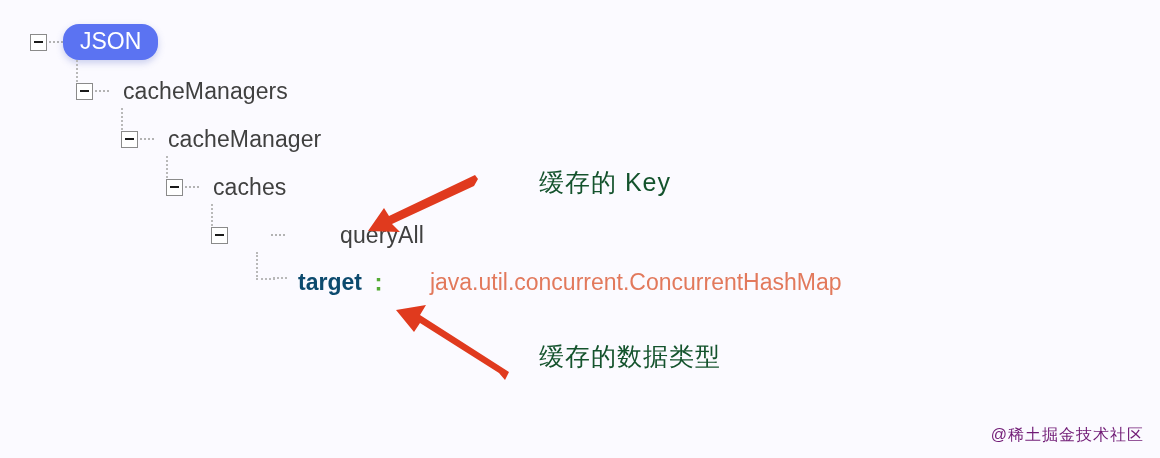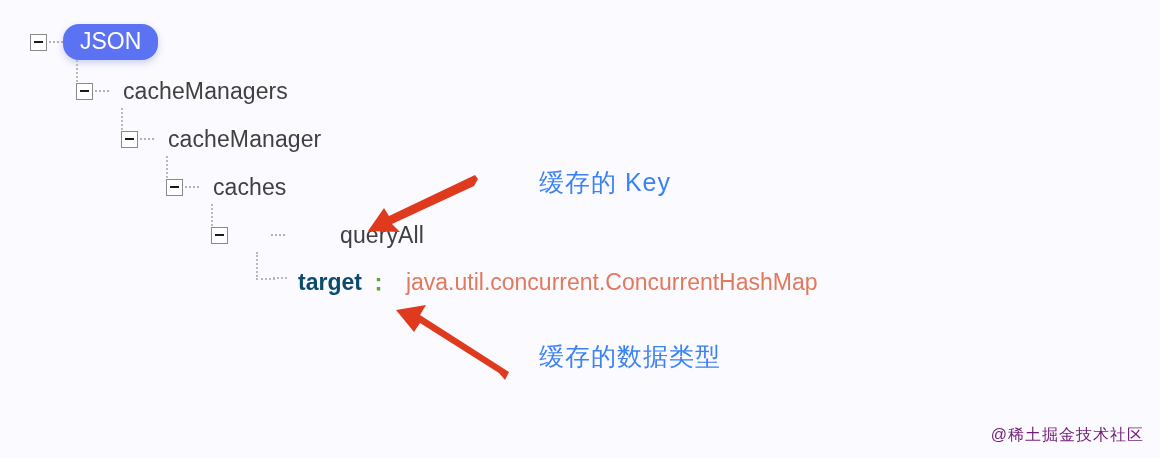--- a/index.html
+++ b/index.html
@@ -109,28 +109,28 @@
   }
   .leaf-colon {
     font-size: 23px;
     font-weight: bold;
     color: #55ab35;
     margin-left: 5px;
   }
   .leaf-value {
     font-size: 23px;
     color: #e2795c;
-    margin-left: 16px;
+    margin-left: 40px;
   }
 
   
   .annotation {
     position: absolute;
     font-size: 25px;
-    color: #3b82f6;
+    color: #14532d;
     white-space: nowrap;
     letter-spacing: 1px;
   }
 
   .arrow-layer {
     position: absolute;
     left: 0; top: 0;
     width: 1160px;
     height: 458px;
     pointer-events: none;

